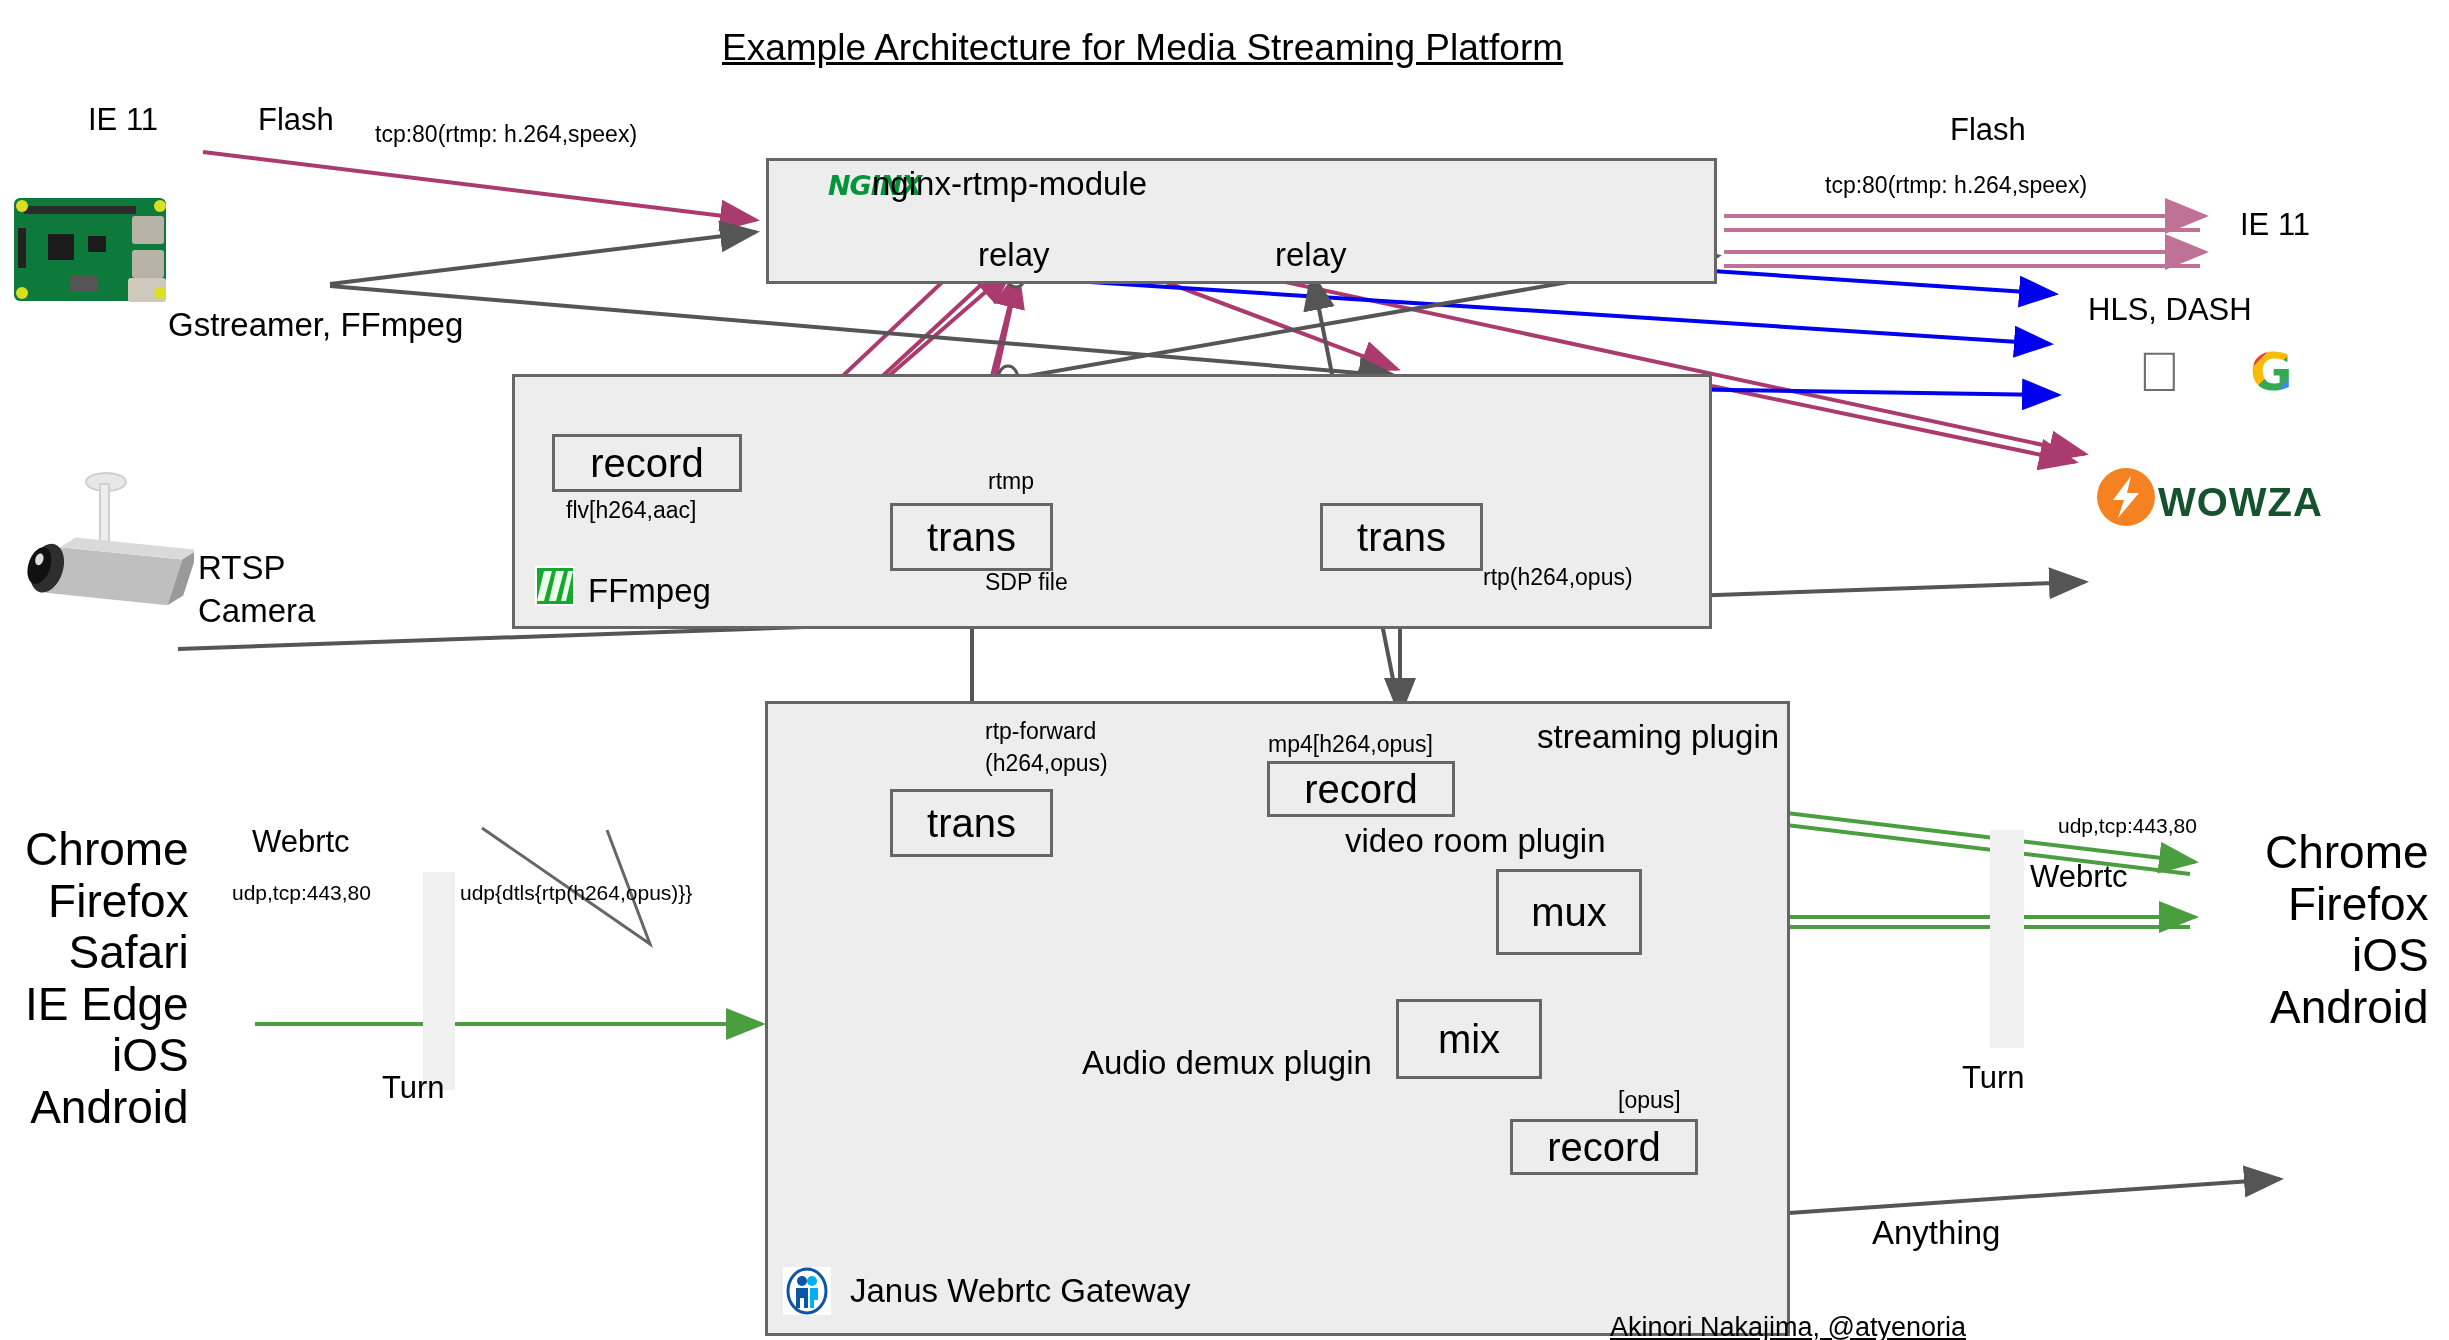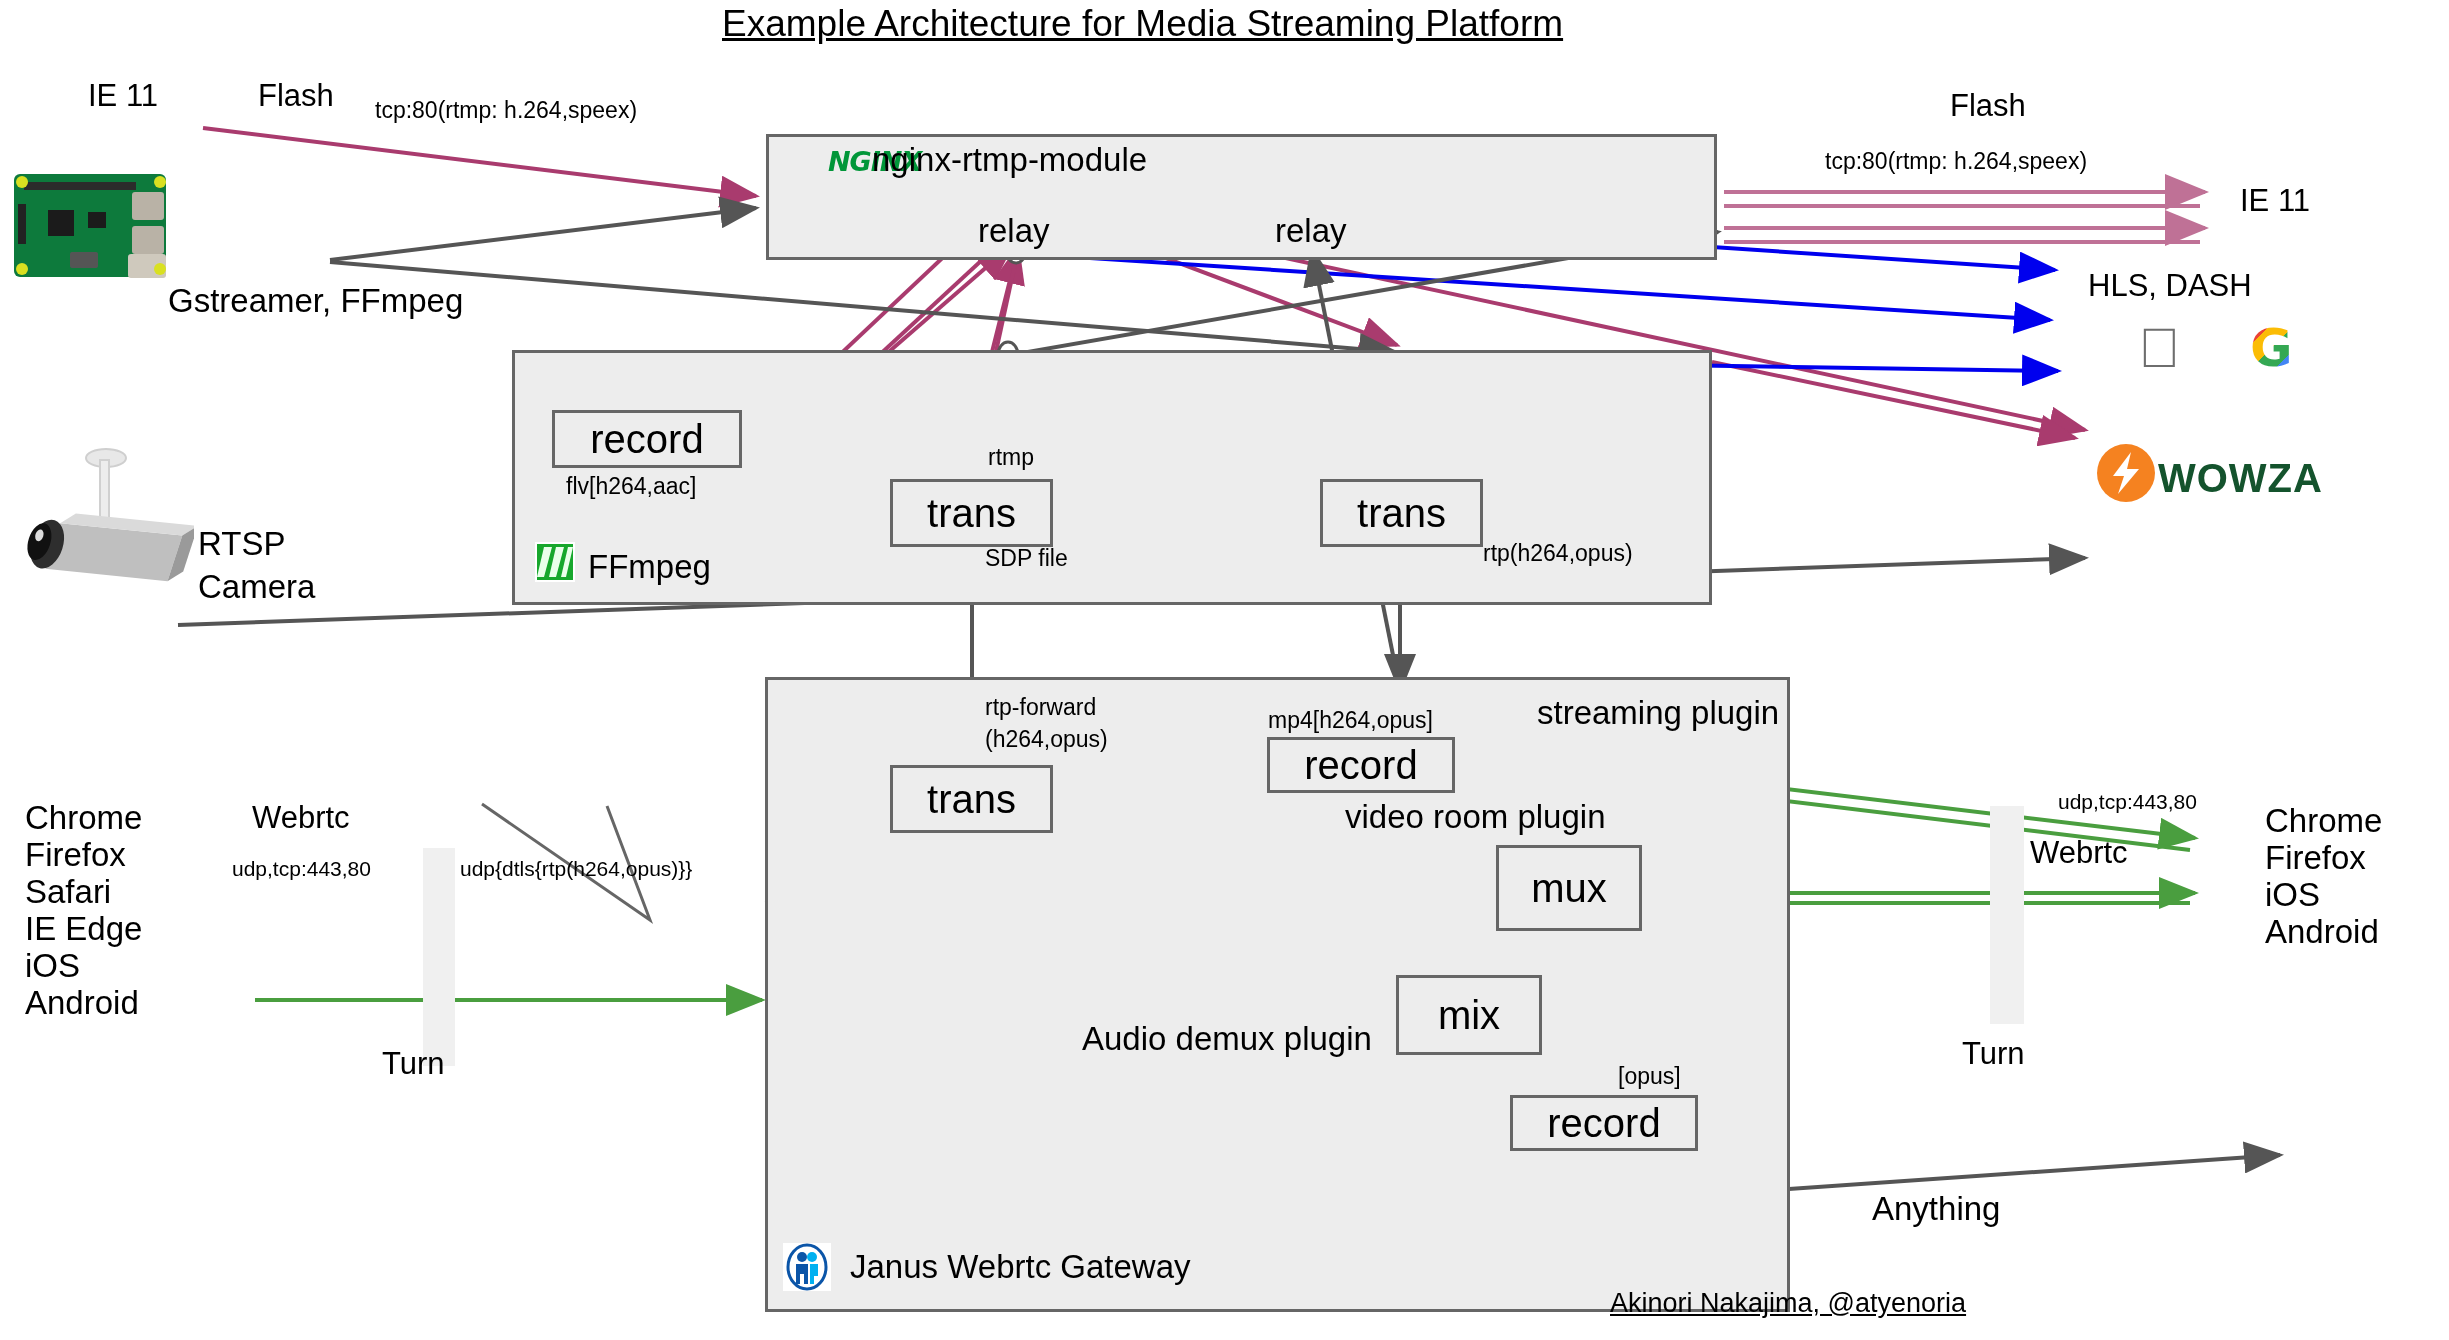--- a/index.html
+++ b/index.html
@@ -1,30 +1,30 @@
 <!DOCTYPE html>
 <html><head>
 <meta charset="utf-8">
 <style>
   html,body{margin:0;padding:0;background:#fff;}
   body{width:2449px;height:1340px;font-family:"Liberation Sans",sans-serif;color:#000;overflow:hidden;}
-  #stage{position:relative;width:2449px;height:984px;}
+  #stage{position:relative;width:2449px;height:984px;margin-top:24px;}
   svg#wires{position:absolute;left:0;top:0;width:2449px;height:1340px;pointer-events:none;}
   .abs{position:absolute;}
   .title{font-size:37px;text-decoration:underline;white-space:nowrap;}
   .bigtxt{font-size:31px;white-space:nowrap;}
   .medtxt{font-size:33px;white-space:nowrap;}
   .smalltxt{font-size:23px;white-space:nowrap;}
   .tinytxt{font-size:21px;white-space:nowrap;}
   .container-box{border:3px solid #666;background:#ededed;box-sizing:border-box;}
   .node{border:3px solid #666;background:#ededed;box-sizing:border-box;display:flex;align-items:center;justify-content:center;font-size:40px;white-space:nowrap;}
   .callout{border:2px solid #666;background:#fff;box-sizing:border-box;display:flex;align-items:center;justify-content:center;font-size:26px;}
   .turnbar{background:#f0f0f0;}
   .stackcol{display:flex;flex-direction:column;line-height:1.12;}
-  .stackcol div{font-size:33px;white-space:nowrap;}
+  .stackcol div{font-size:46px;white-space:nowrap;text-align:right;}
   .nginxlogo{font-family:"DejaVu Sans",sans-serif;font-weight:bold;font-style:italic;color:#019639;font-size:27px;letter-spacing:-1px;}
   .credit{font-size:27px;text-decoration:underline;white-space:nowrap;}
   .wowza{color:#14532d;font-weight:bold;font-size:40px;letter-spacing:1px;white-space:nowrap;}
   .apple{color:#6e6e6e;font-size:56px;line-height:1;}
   .gletter{font-family:"DejaVu Sans",sans-serif;font-weight:bold;font-size:52px;line-height:1;
     background:linear-gradient(135deg,#ea4335 0%,#ea4335 25%,#fbbc05 25%,#fbbc05 50%,#34a853 50%,#34a853 75%,#4285f4 75%);
     -webkit-background-clip:text;background-clip:text;color:transparent;}
 </style>
 </head>
 <body>

